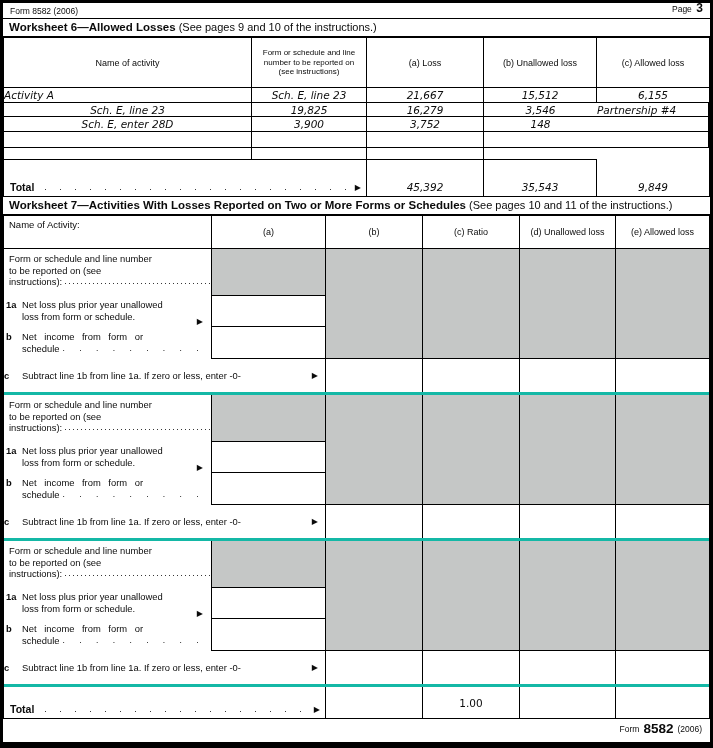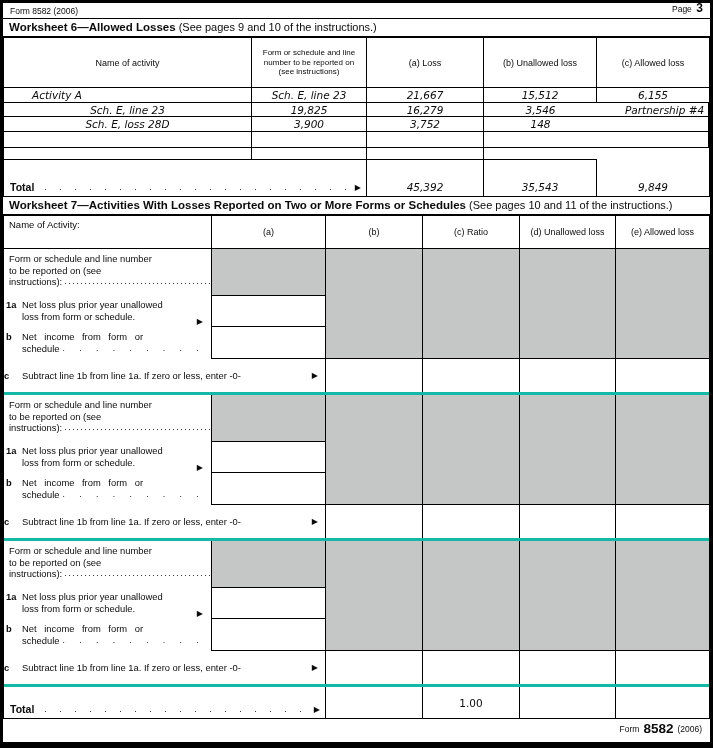--- a/index.html
+++ b/index.html
@@ -24,21 +24,21 @@
   .nr{border-right:none!important;}
   .nb{border-bottom:none!important;}
   .gray{background:var(--gray);}
   .ctr{display:flex;align-items:center;justify-content:center;text-align:center;}
   .hdr{font-size:8px;line-height:9.5px;}
   .hdr9{font-size:9px;}
 
   
   .ws6-grid{display:grid;grid-template-columns:248px 115px 117px 113px 112px;grid-template-rows:50px 15px 14px 15px 16px 12px 36px;}
   .fill{font-family:"DejaVu Sans",sans-serif;font-style:italic;font-size:10.5px;}
-  .ws6-name{display:flex;align-items:center;padding-left:28px;}
+  .ws6-name{display:flex;align-items:center;}
   .botflex{display:flex;align-items:flex-end;padding-bottom:3px;}
   .total-label{font-weight:700;font-size:10.5px;padding-left:6px;}
   .dots{flex:1;overflow:hidden;white-space:nowrap;font-size:9px;letter-spacing:5px;padding:0 4px 1px 10px;color:#111;}
   .arrow{font-size:8px;padding-right:5px;line-height:10px;}
   .num-bot{justify-content:center;display:flex;align-items:flex-end;padding-bottom:3px;}
 
   
   .ws7-cols{display:grid;grid-template-columns:208px 114px 97px 97px 96px 93px;}
   .ws7-header{grid-template-rows:33px;}
   .ws7-header .name-hdr{font-size:9.5px;padding:3px 0 0 5px;}
@@ -97,21 +97,21 @@
       <div class="cell fill ctr">21,667</div>
       <div class="cell fill ctr">15,512</div>
       <div class="cell fill ctr nr">6,155</div>
 
       <div class="cell fill ctr">Sch. E, line 23</div>
       <div class="cell fill ctr">19,825</div>
       <div class="cell fill ctr">16,279</div>
       <div class="cell fill ctr nr">3,546</div>
 
       <div class="cell fill ws6-name">Partnership #4</div>
-      <div class="cell fill ctr">Sch. E, loss 28D</div>
+      <div class="cell fill ctr">Sch. E, enter 28D</div>
       <div class="cell fill ctr">3,900</div>
       <div class="cell fill ctr">3,752</div>
       <div class="cell fill ctr nr">148</div>
 
       <div class="cell"></div>
       <div class="cell"></div>
       <div class="cell"></div>
       <div class="cell"></div>
       <div class="cell nr"></div>
 

